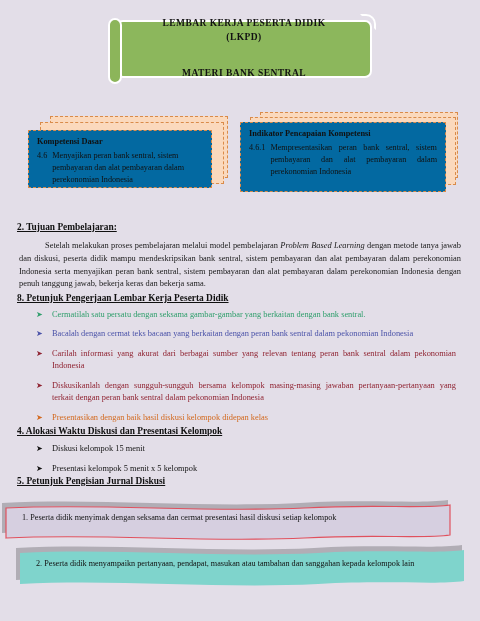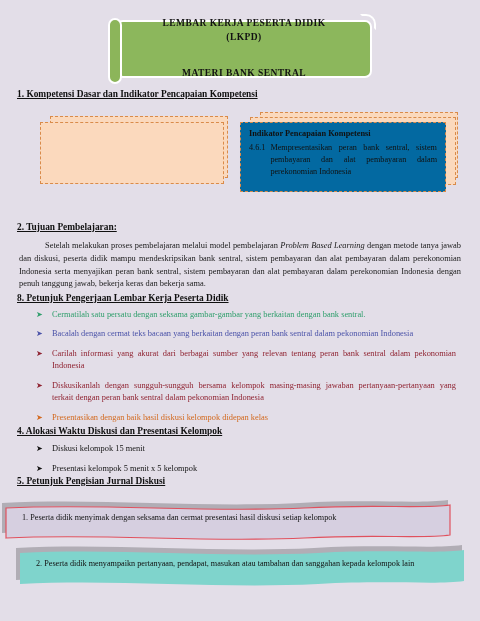--- a/index.html
+++ b/index.html
@@ -151,25 +151,31 @@
   <div class="banner-wrap">
     <div class="banner-curl-top"></div>
     <div class="banner-ribbon"></div>
     <div class="banner-body">
       <div class="banner-line">LEMBAR KERJA PESERTA DIDIK</div>
       <div class="banner-line">(LKPD)</div>
       <div class="banner-line spaced">MATERI BANK SENTRAL</div>
     </div>
   </div>
 
-  <div class="heading" style="left:17px; top:89px;">1. Kompetensi Dasar dan Indikator Pencapaian Kompetensi</div>
 
   <div class="kd-group" style="left:28px; top:116px; width:205px; height:78px;">
     <div class="kd-layer" style="left:22px; top:0px; width:178px; height:62px;"></div>
     <div class="kd-layer" style="left:12px; top:6px; width:184px; height:62px;"></div>
+    <div class="kd-front" style="left:0px; top:14px; width:184px; height:58px;">
+      <div class="kd-title">Kompetensi Dasar</div>
+      <div class="kd-row">
+        <span class="kd-num">4.6</span>
+        <span class="kd-text">Menyajikan peran bank sentral, sistem pembayaran dan alat pembayaran dalam perekonomian Indonesia</span>
+      </div>
+    </div>
   </div>
 
   <div class="kd-group" style="left:240px; top:112px; width:228px; height:84px;">
     <div class="kd-layer" style="left:20px; top:0px; width:198px; height:66px;"></div>
     <div class="kd-layer" style="left:10px; top:5px; width:206px; height:68px;"></div>
     <div class="kd-front" style="left:0px; top:10px; width:206px; height:70px;">
       <div class="kd-title">Indikator Pencapaian Kompetensi</div>
       <div class="kd-row">
         <span class="kd-num">4.6.1</span>
         <span class="kd-text just">Mempresentasikan peran bank  sentral, sistem          pembayaran dan alat pembayaran dalam perekonomian Indonesia</span>

